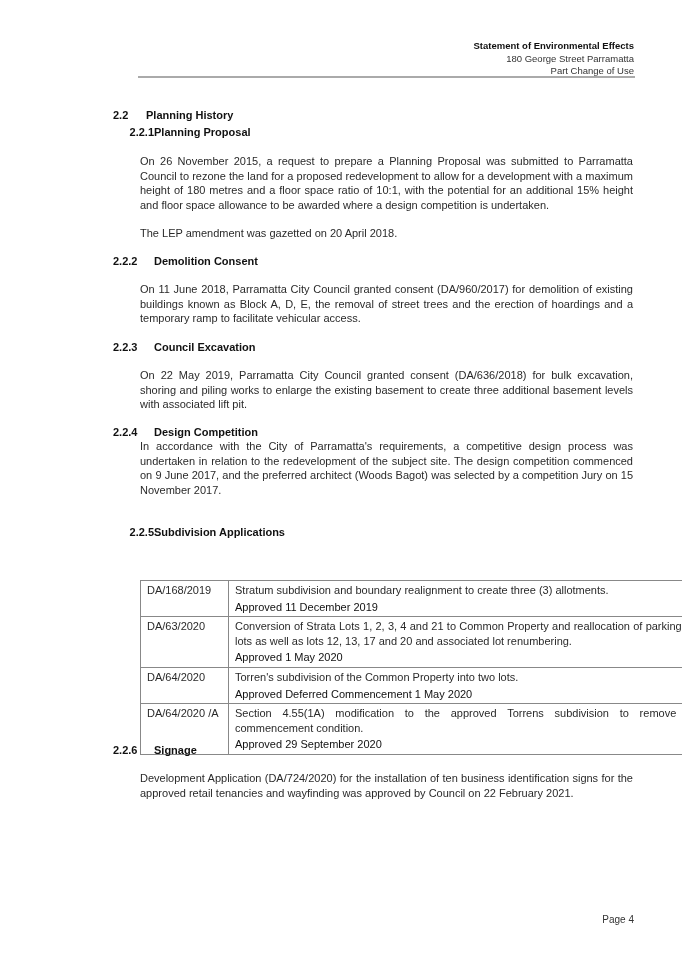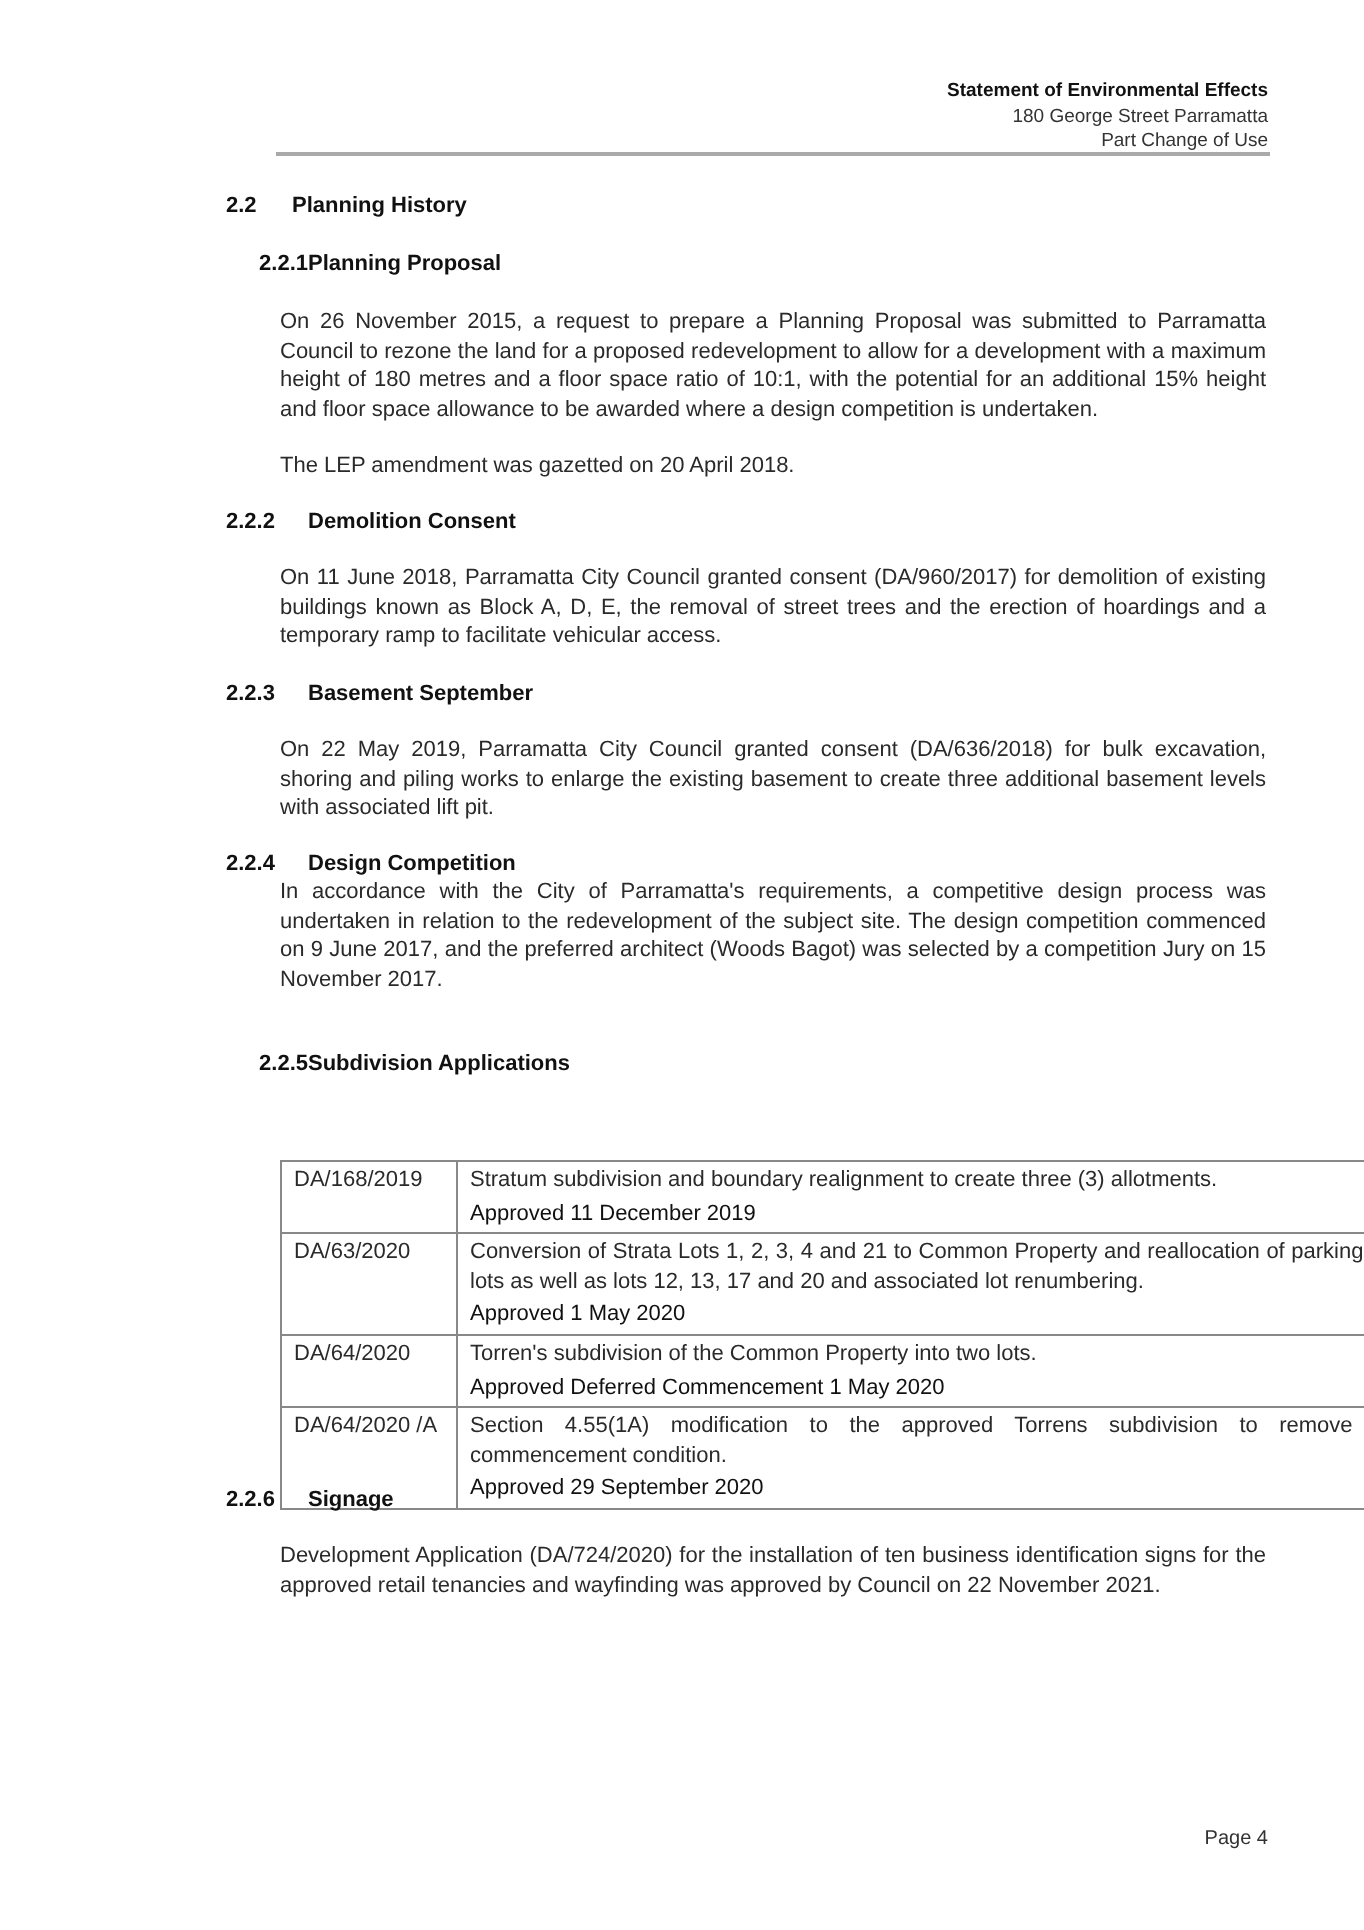--- a/index.html
+++ b/index.html
@@ -4,21 +4,21 @@
 <style>
   html, body { margin: 0; padding: 0; background: #ffffff; }
   body {
     width: 682px; height: 965px; position: relative; overflow: hidden;
     font-family: "Liberation Sans", sans-serif; color: #222;
   }
   .header { position: absolute; right: 48px; top: 40px; text-align: right; font-size: 9.5px; line-height: 12.5px; }
   .header .h-title { font-weight: bold; color: #111; }
   .header .h-line { color: #333; }
   .header-rule { position: absolute; left: 138px; width: 497px; top: 76px; height: 0; border-top: 2px solid #aaa; }
-  .h2 { position: absolute; left: 113px; font-weight: bold; font-size: 11px; color: #111; }
+  .h2 { position: absolute; left: 113px; font-weight: bold; font-size: 11px; color: #111; margin-top: 12px; }
   .h2 .num { display: inline-block; width: 33px; }
   .h3 { position: absolute; left: 113px; font-weight: bold; font-size: 11px; color: #111; }
   .h3 .num { display: inline-block; width: 41px; }
   .para { position: absolute; left: 140px; width: 493px; font-size: 11px; line-height: 14.6px; text-align: justify; color: #2a2a2a; }
   table.apps { position: absolute; left: 140px; top: 580px; width: 594px; border-collapse: collapse; font-size: 11px; line-height: 14.6px; color: #2a2a2a; }
   table.apps td { border: 1px solid #888; vertical-align: top; padding: 2px 5px 2px 6px; }
   table.apps td.c1 { width: 76px; }
   table.apps td.c2 { text-align: justify; }
   table.apps .approved { font-weight: normal; color: #111; display: block; margin-top: 2px; }
   .footer { position: absolute; right: 48px; top: 914px; font-size: 10px; color: #333; }
@@ -42,21 +42,21 @@
 </div>
 <div class="para" style="top:154px;">On 26 November 2015, a request to prepare a Planning Proposal was submitted to Parramatta Council to rezone the land for a proposed redevelopment to allow for a development with a maximum height of 180 metres and a floor space ratio of 10:1, with the potential for an additional 15% height and floor space allowance to be awarded where a design competition is undertaken.</div>
 <div class="para" style="top:226px;">The LEP amendment was gazetted on 20 April 2018.</div>
 
 <div class="h3" style="top:255px;">
   <span class="num">2.2.2</span><span>Demolition Consent</span>
 </div>
 <div class="para" style="top:282px;">On 11 June 2018, Parramatta City Council granted consent (DA/960/2017) for demolition of existing buildings known as Block A, D, E, the removal of street trees and the erection of hoardings and a temporary ramp to facilitate vehicular access.</div>
 
 <div class="h3" style="top:341px;">
-  <span class="num">2.2.3</span><span>Basement September</span>
+  <span class="num">2.2.3</span><span>Council Excavation</span>
 </div>
 <div class="para" style="top:368px;">On 22 May 2019, Parramatta City Council granted consent (DA/636/2018) for bulk excavation, shoring and piling works to enlarge the existing basement to create three additional basement levels with associated lift pit.</div>
 
 <div class="h3" style="top:426px;">
   <span class="num">2.2.4</span><span>Design Competition</span>
 </div>
 <div class="para" style="top:439px;">In accordance with the City of Parramatta's requirements, a competitive design process was undertaken in relation to the redevelopment of the subject site. The design competition commenced on 9 June 2017, and the preferred architect (Woods Bagot) was selected by a competition Jury on 15 November 2017.</div>
 
 <div class="h3" style="top:526px;text-align:right;">
   <span class="num">2.2.5</span><span>Subdivision Applications</span>
@@ -90,15 +90,15 @@
         <span>Section 4.55(1A) modification to the approved Torrens subdivision to remove deferred commencement condition.</span>
         <span class="approved">Approved 29 September 2020</span>
       </td>
     </tr>
   </tbody>
 </table>
 
 <div class="h3" style="top:744px;">
   <span class="num">2.2.6</span><span>Signage</span>
 </div>
-<div class="para" style="top:771px;">Development Application (DA/724/2020) for the installation of ten business identification signs for the approved retail tenancies and wayfinding was approved by Council on 22 November 2021.</div>
+<div class="para" style="top:771px;">Development Application (DA/724/2020) for the installation of ten business identification signs for the approved retail tenancies and wayfinding was approved by Council on 22 February 2021.</div>
 
 <div class="footer">Page 4</div>
 
 </body></html>

